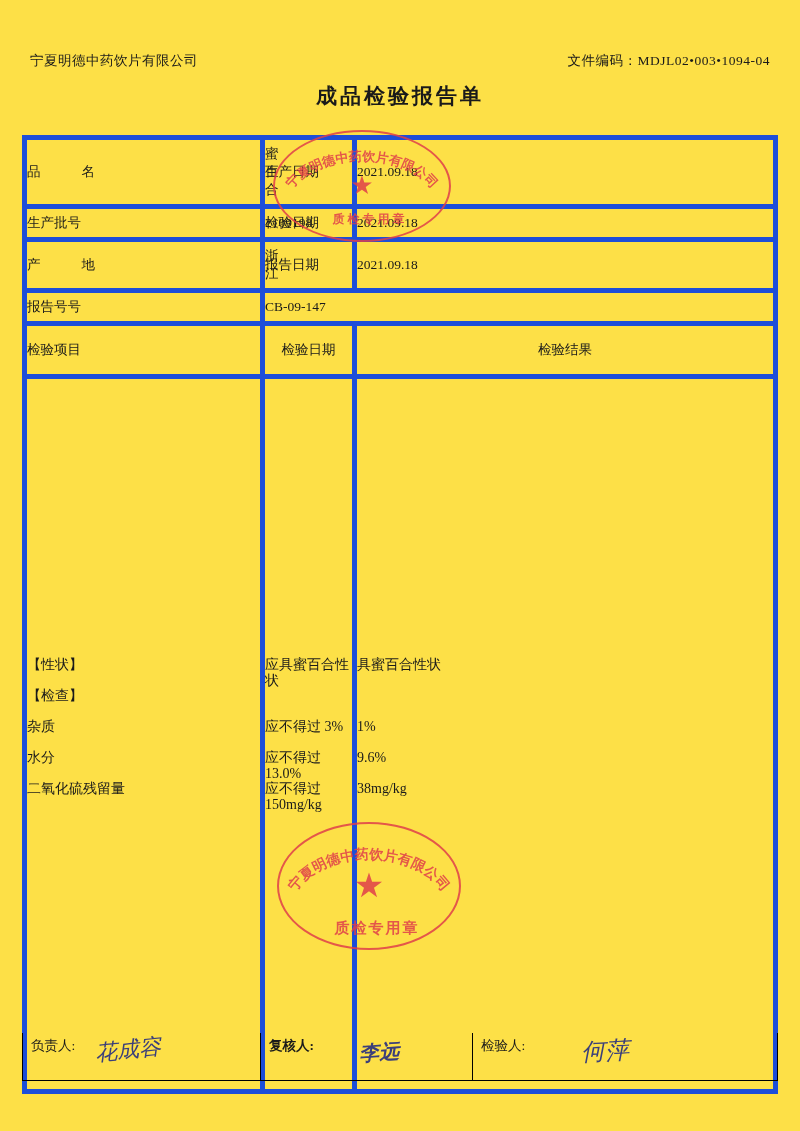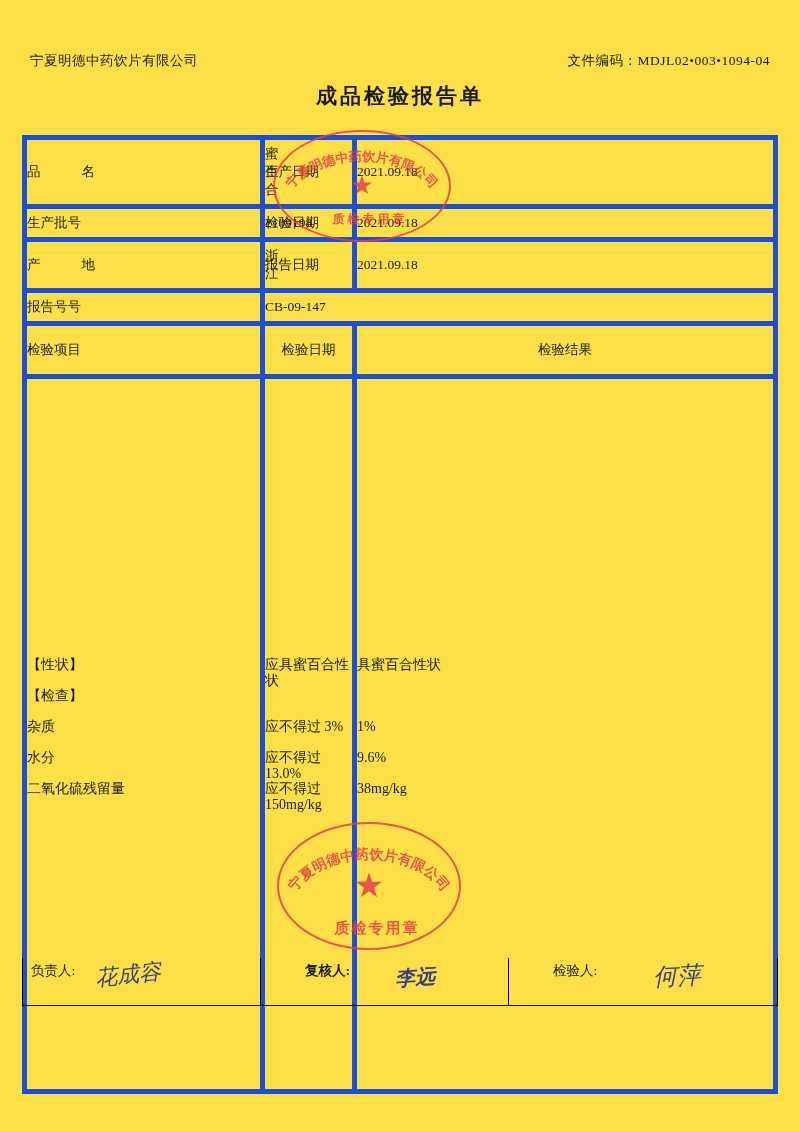--- a/index.html
+++ b/index.html
@@ -93,29 +93,28 @@
     height: 31px;
   }
   .item-list li.gap { height: 31px; }
   .conclusion td {
     height: 30px;
     font-size: 13.5px;
   }
   .sign-row {
     position: absolute;
     left: 22px;
-    top: 958px;
+    top: 1033px;
     width: 756px;
     height: 48px;
     display: flex;
     border-left: 1px solid #000;
     border-right: 1px solid #000;
     border-bottom: 1px solid #000;
     box-sizing: border-box;
-    gap: 36px;
   }
   .sign-cell {
     position: relative;
     box-sizing: border-box;
     font-size: 13.5px;
     padding: 4px 8px;
   }
   .sign-cell.a { width: 238px; border-right: 1px solid #000; }
   .sign-cell.b { width: 212px; border-right: 1px solid #000; font-weight: bold; }
   .sign-cell.c { flex: 1; }

